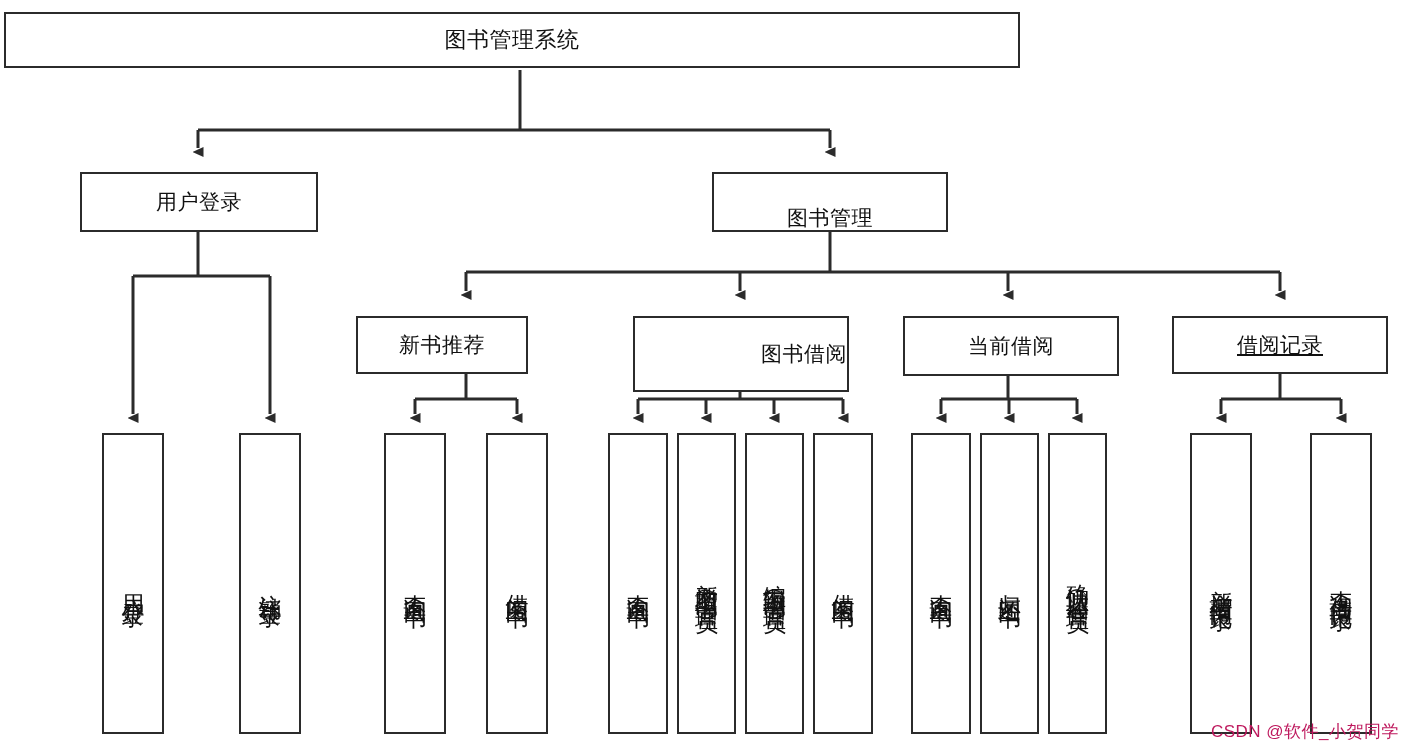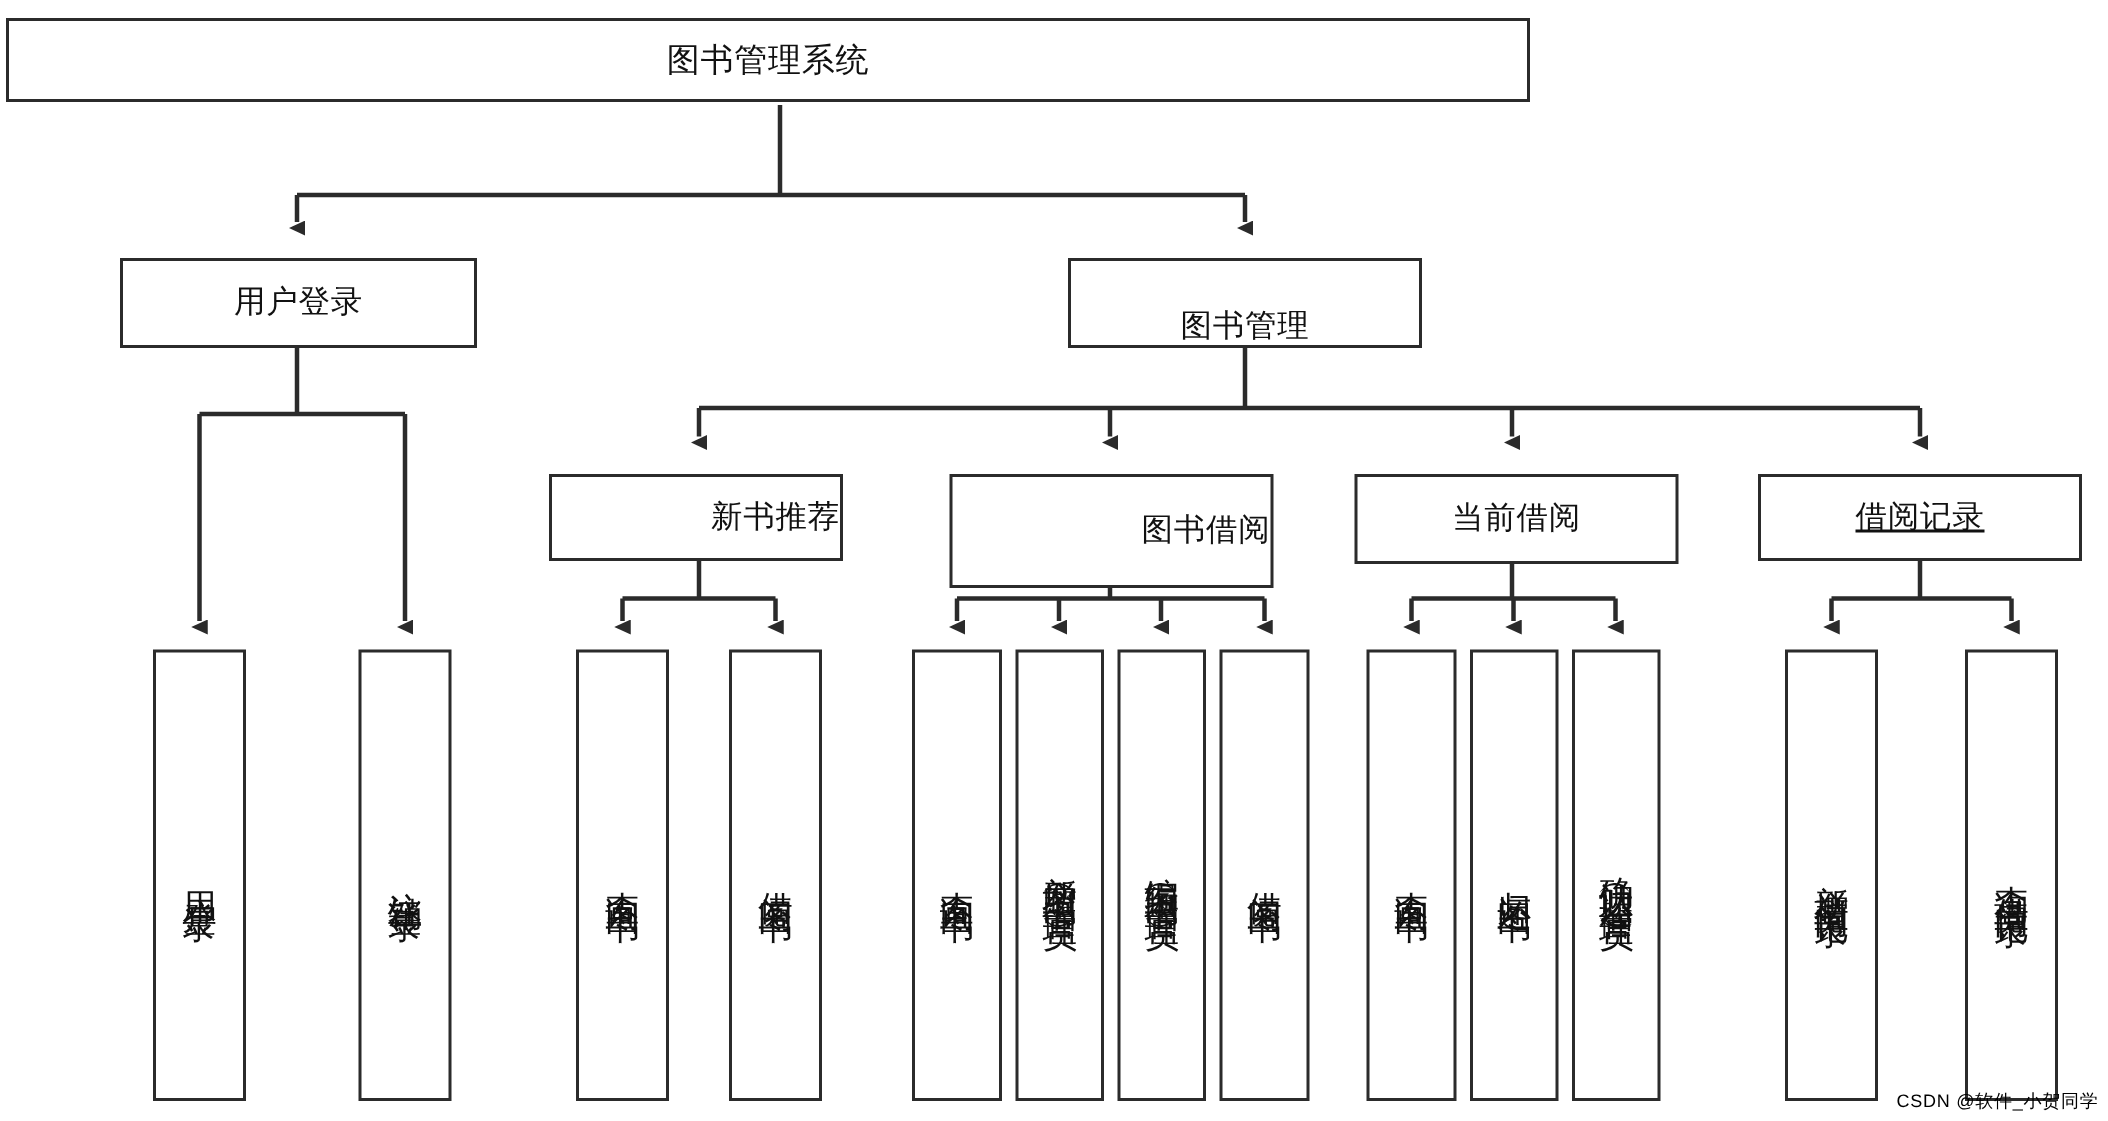--- a/index.html
+++ b/index.html
@@ -62,22 +62,22 @@
     text-orientation: upright;
     font-size: 23px;
     line-height: 1.0;
     letter-spacing: 4px;
     white-space: nowrap;
   }
   .watermark {
     position: absolute;
     right: 6px;
     bottom: 4px;
-    font-size: 12px;
-    color: #000000;
+    font-size: 17px;
+    color: #be185d;
     letter-spacing: 0.5px;
     white-space: nowrap;
     user-select: none;
   }
 </style>
 </head>
 <body>
 
 <div id="diagram-root">
 
@@ -135,21 +135,21 @@
     <span class="node-label">图书管理系统</span>
   </div>
 
   <div class="node horiz" style="left:80px; top:172px; width:238px; height:60px;">
     <span class="node-label">用户登录</span>
   </div>
   <div class="node horiz" style="left:712px; top:172px; width:236px; height:60px;align-items:flex-end;">
     <span class="node-label">图书管理</span>
   </div>
 
-  <div class="node horiz" style="left:366px; top:316px; width:196px; height:58px;justify-content:flex-end;">
+  <div class="node horiz" style="left:356px; top:316px; width:172px; height:58px;">
     <span class="node-label">新书推荐</span>
   </div>
   <div class="node horiz" style="left:633px; top:316px; width:216px; height:76px;justify-content:flex-end;">
     <span class="node-label">图书借阅</span>
   </div>
   <div class="node horiz" style="left:903px; top:316px; width:216px; height:60px;">
     <span class="node-label">当前借阅</span>
   </div>
   <div class="node horiz" style="left:1172px; top:316px; width:216px; height:58px;text-decoration:underline;">
     <span class="node-label">借阅记录</span>

